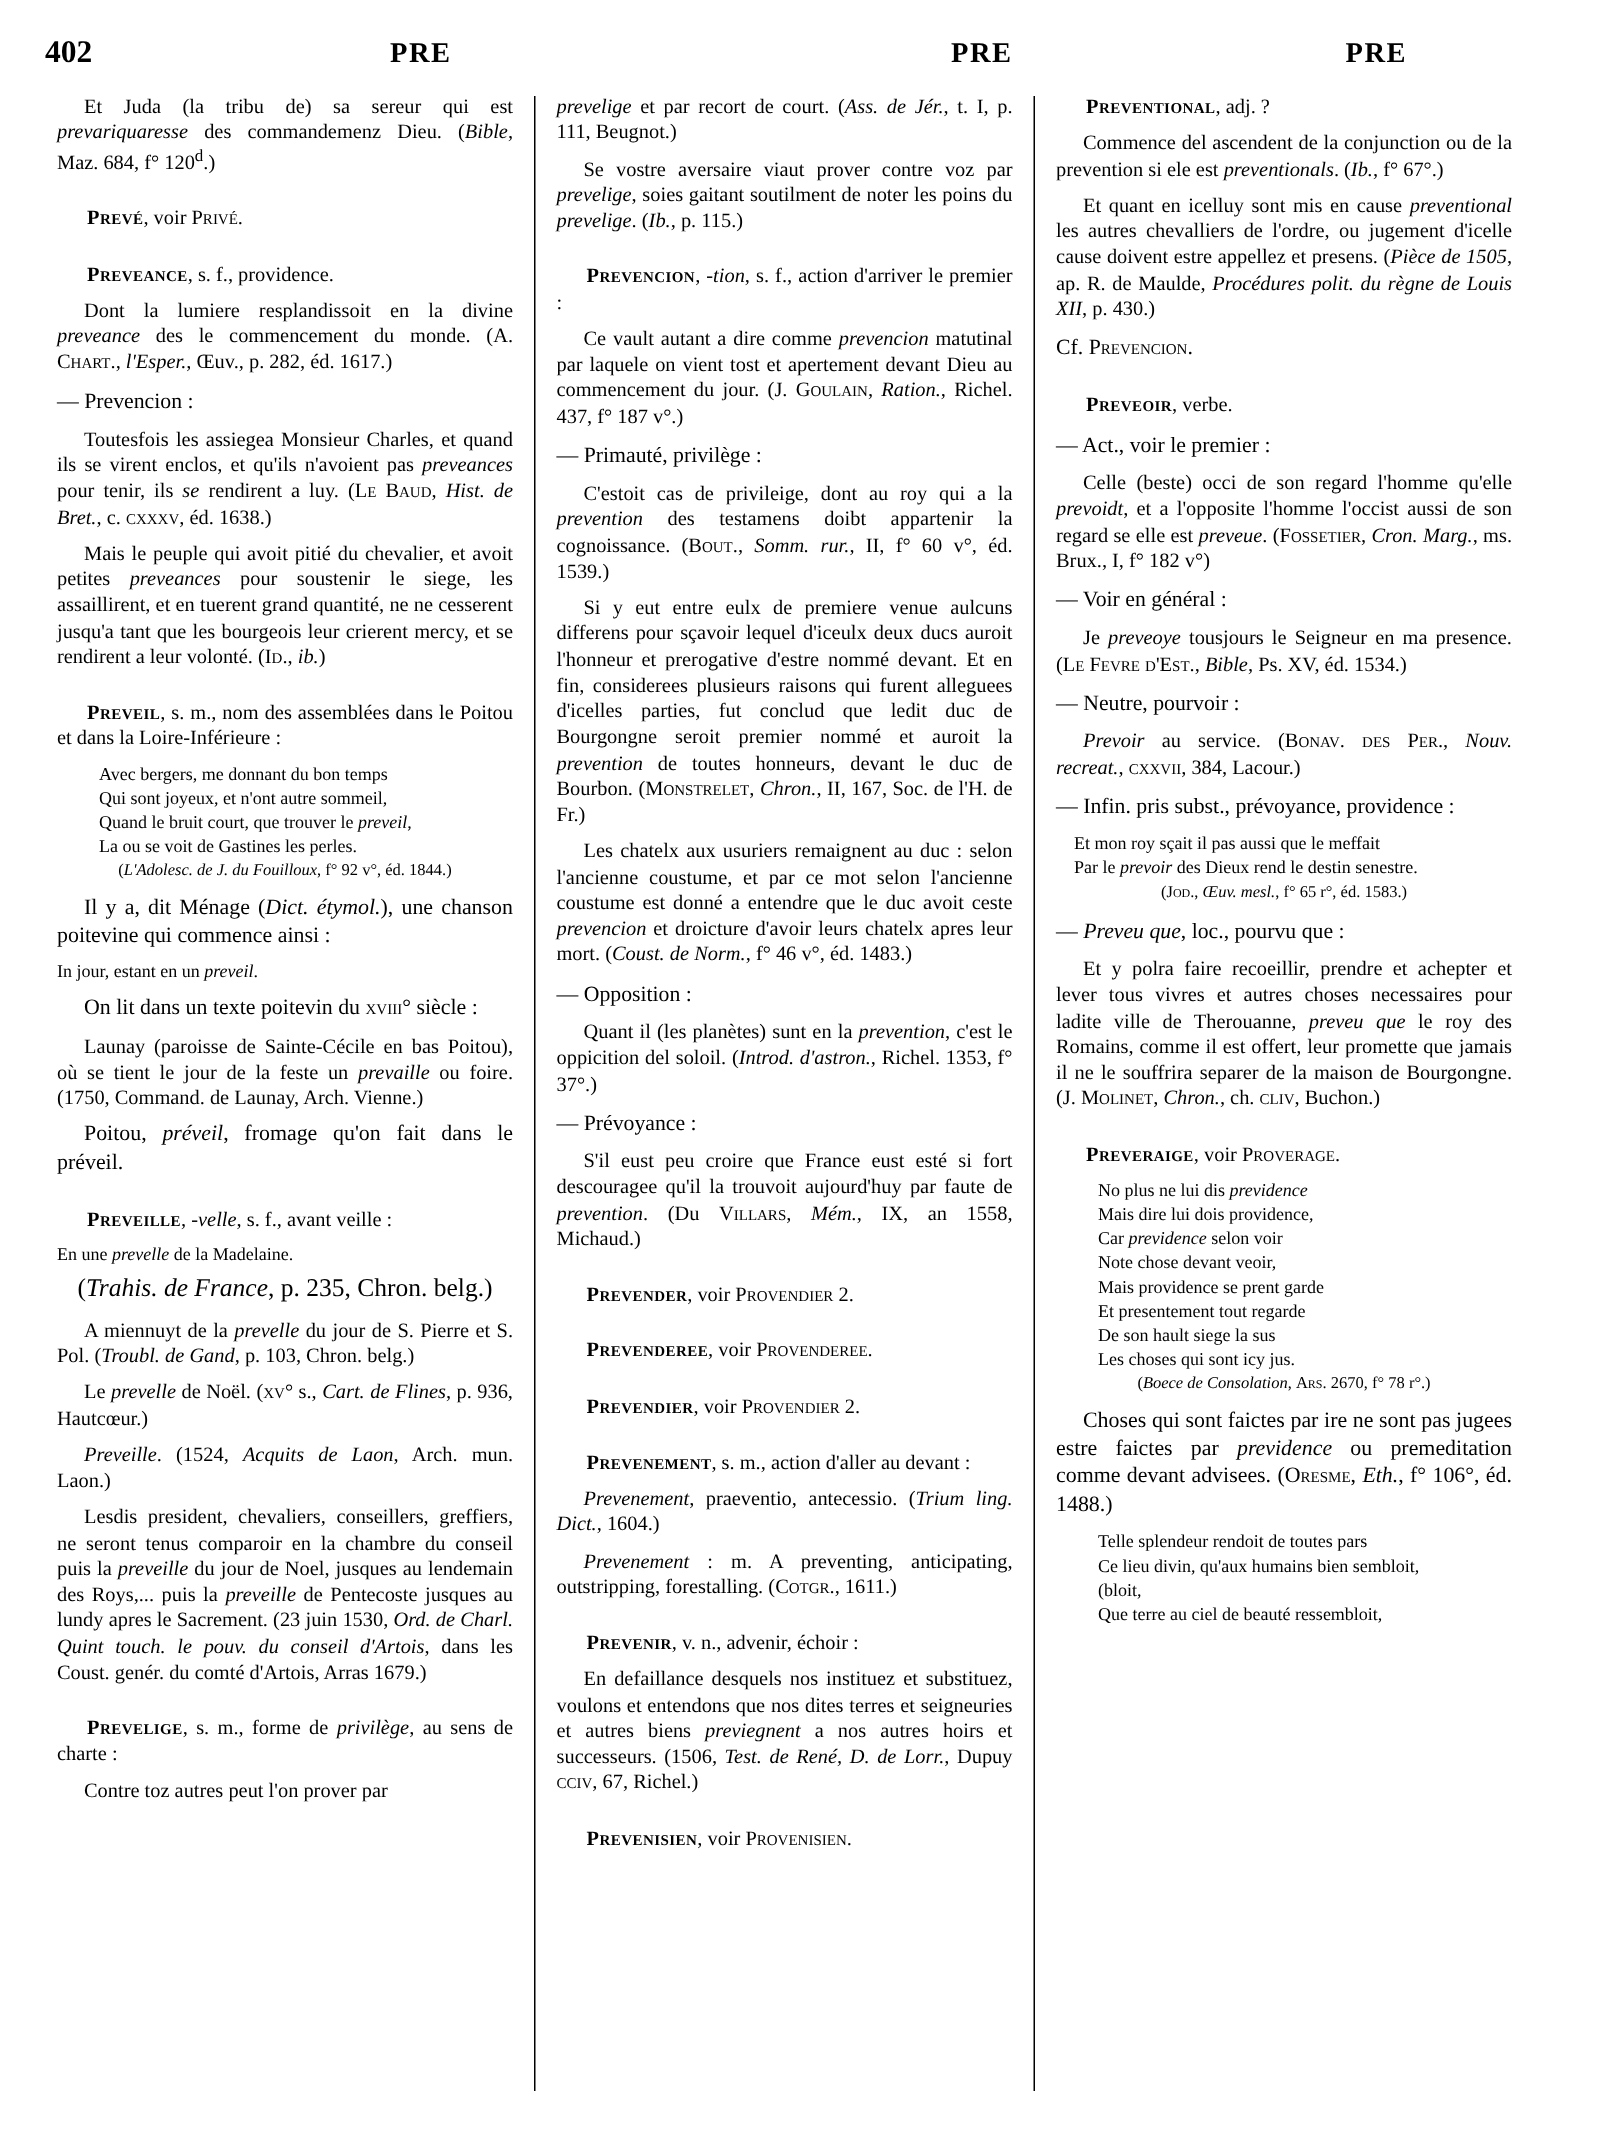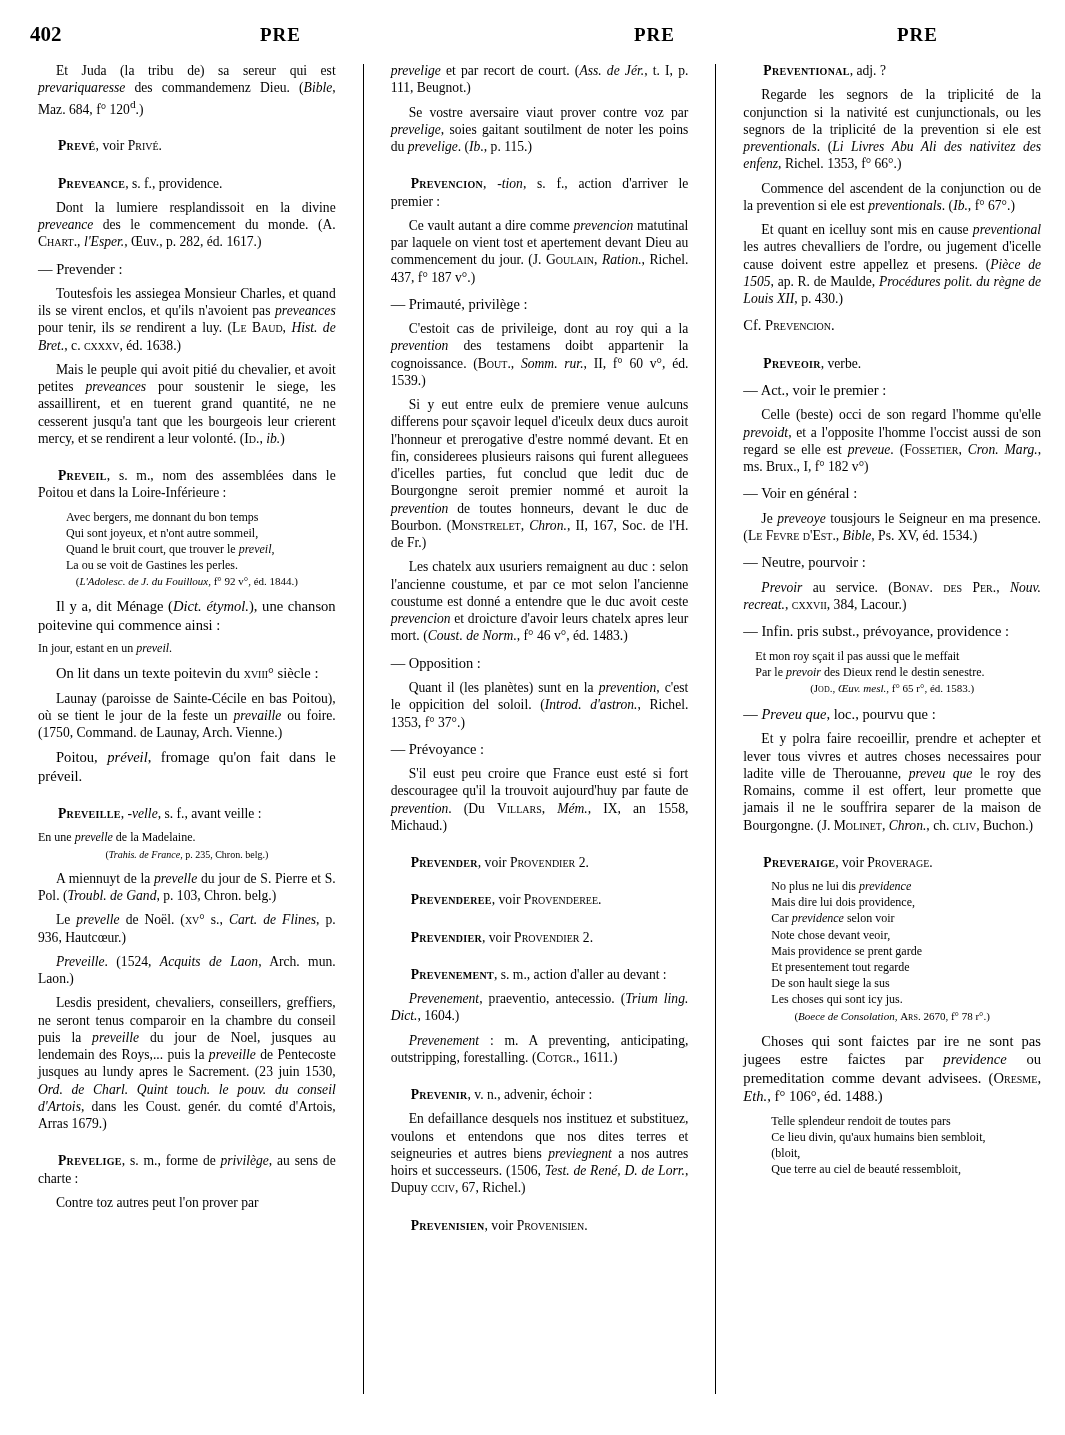--- a/index.html
+++ b/index.html
@@ -38,21 +38,20 @@
     font-size: 19px;
     font-weight: bold;
     letter-spacing: 1px;
   }
   .run-head.first { text-align: left; padding-left: 110px; }
   .run-head.second { text-align: center; }
   .run-head.third { text-align: center; }
   .columns {
     display: flex;
     height: 1360px;
-    gap: 13px;
   }
   .col {
     width: 320px;
     position: relative;
     padding: 0 8px;
     box-sizing: border-box;
     font-size: 13.6px;
     line-height: 1.27;
     text-align: justify;
   }
@@ -88,21 +87,21 @@
     font-size: 14.5px;
   }
   p.quote {
     font-size: 12px;
     text-indent: 0;
     text-align: left;
     line-height: 1.3;
     margin: 6px 0 7px 0;
   }
   p.cite {
-    font-size: 10px;
+    font-size: 17px;
     text-indent: 0;
     text-align: center;
     margin: -3px 0 8px 0;
   }
   p.verse {
     font-size: 12px;
     text-indent: 0;
     text-align: left;
     padding-left: 28px;
     line-height: 1.35;
@@ -129,21 +128,21 @@
     <div class="run-head third">PRE</div>
   </div>
 
   <div class="columns">
 
     <div class="col">
       <p>Et Juda (la tribu de) sa sereur qui est <i>prevariquaresse</i> des commandemenz Dieu. (<i>Bible</i>, Maz. 684, f° 120<sup>d</sup>.)</p>
       <p class="headword"><span class="entry-head">Prevé</span>, voir <span class="sc">Privé</span>.</p>
       <p class="headword"><span class="entry-head">Preveance</span>, s. f., providence.</p>
       <p>Dont la lumiere resplandissoit en la divine <i>preveance</i> des le commencement du monde. (A. <span class="sc">Chart.</span>, <i>l'Esper.</i>, Œuv., p. 282, éd. 1617.)</p>
-      <p class="sense">— Prevender :</p>
+      <p class="sense">— Prevencion :</p>
       <p>Toutesfois les assiegea Monsieur Charles, et quand ils se virent enclos, et qu'ils n'avoient pas <i>preveances</i> pour tenir, ils <i>se</i> rendirent a luy. (<span class="sc">Le Baud</span>, <i>Hist. de Bret.</i>, c. <span class="sc">cxxxv</span>, éd. 1638.)</p>
       <p>Mais le peuple qui avoit pitié du chevalier, et avoit petites <i>preveances</i> pour soustenir le siege, les assaillirent, et en tuerent grand quantité, ne ne cesserent jusqu'a tant que les bourgeois leur crierent mercy, et se rendirent a leur volonté. (<span class="sc">Id.</span>, <i>ib.</i>)</p>
       <p class="headword"><span class="entry-head">Preveil</span>, s. m., nom des assemblées dans le Poitou et dans la Loire-Inférieure :</p>
       <p class="verse">Avec bergers, me donnant du bon temps<br>Qui sont joyeux, et n'ont autre sommeil,<br>Quand le bruit court, que trouver le <i>preveil</i>,<br>La ou se voit de Gastines les perles.</p>
       <p class="versecite">(<i>L'Adolesc. de J. du Fouilloux</i>, f° 92 v°, éd. 1844.)</p>
       <p class="big">Il y a, dit Ménage (<i>Dict. étymol.</i>), une chanson poitevine qui commence ainsi :</p>
       <p class="quote">In jour, estant en un <i>preveil</i>.</p>
       <p class="big">On lit dans un texte poitevin du <span class="sc">xviii</span>° siècle :</p>
       <p>Launay (paroisse de Sainte-Cécile en bas Poitou), où se tient le jour de la feste un <i>prevaille</i> ou foire. (1750, Command. de Launay, Arch. Vienne.)</p>
       <p class="big">Poitou, <i>préveil</i>, fromage qu'on fait dans le préveil.</p>
@@ -181,21 +180,20 @@
       <p><i>Prevenement</i> : m. A preventing, anticipating, outstripping, forestalling. (<span class="sc">Cotgr.</span>, 1611.)</p>
       <p class="headword"><span class="entry-head">Prevenir</span>, v. n., advenir, échoir :</p>
       <p>En defaillance desquels nos instituez et substituez, voulons et entendons que nos dites terres et seigneuries et autres biens <i>previegnent</i> a nos autres hoirs et successeurs. (1506, <i>Test. de René, D. de Lorr.</i>, Dupuy <span class="sc">cciv</span>, 67, Richel.)</p>
       <p class="headword"><span class="entry-head">Prevenisien</span>, voir <span class="sc">Provenisien</span>.</p>
     </div>
 
     <div class="rule"></div>
 
     <div class="col">
       <p class="headword" style="margin-top:0"><span class="entry-head">Preventional</span>, adj. ?</p>
-      <p>Regarde les segnors de la triplicité de la conjunction si la nativité est cunjunctionals, ou les segnors de la triplicité de la prevention si ele est <i>preventionals</i>. (<i>Li Livres Abu Ali des nativitez des enfenz</i>, Richel. 1353, f° 66°.)</p>
       <p>Commence del ascendent de la conjunction ou de la prevention si ele est <i>preventionals</i>. (<i>Ib.</i>, f° 67°.)</p>
       <p>Et quant en icelluy sont mis en cause <i>preventional</i> les autres chevalliers de l'ordre, ou jugement d'icelle cause doivent estre appellez et presens. (<i>Pièce de 1505</i>, ap. R. de Maulde, <i>Procédures polit. du règne de Louis XII</i>, p. 430.)</p>
       <p class="sense">Cf. <span class="sc">Prevencion</span>.</p>
       <p class="headword"><span class="entry-head">Preveoir</span>, verbe.</p>
       <p class="sense">— Act., voir le premier :</p>
       <p>Celle (beste) occi de son regard l'homme qu'elle <i>prevoidt</i>, et a l'opposite l'homme l'occist aussi de son regard se elle est <i>preveue</i>. (<span class="sc">Fossetier</span>, <i>Cron. Marg.</i>, ms. Brux., I, f° 182 v°)</p>
       <p class="sense">— Voir en général :</p>
       <p>Je <i>preveoye</i> tousjours le Seigneur en ma presence. (<span class="sc">Le Fevre d'Est.</span>, <i>Bible</i>, Ps. XV, éd. 1534.)</p>
       <p class="sense">— Neutre, pourvoir :</p>
       <p><i>Prevoir</i> au service. (<span class="sc">Bonav. des Per.</span>, <i>Nouv. recreat.</i>, <span class="sc">cxxvii</span>, 384, Lacour.)</p>

